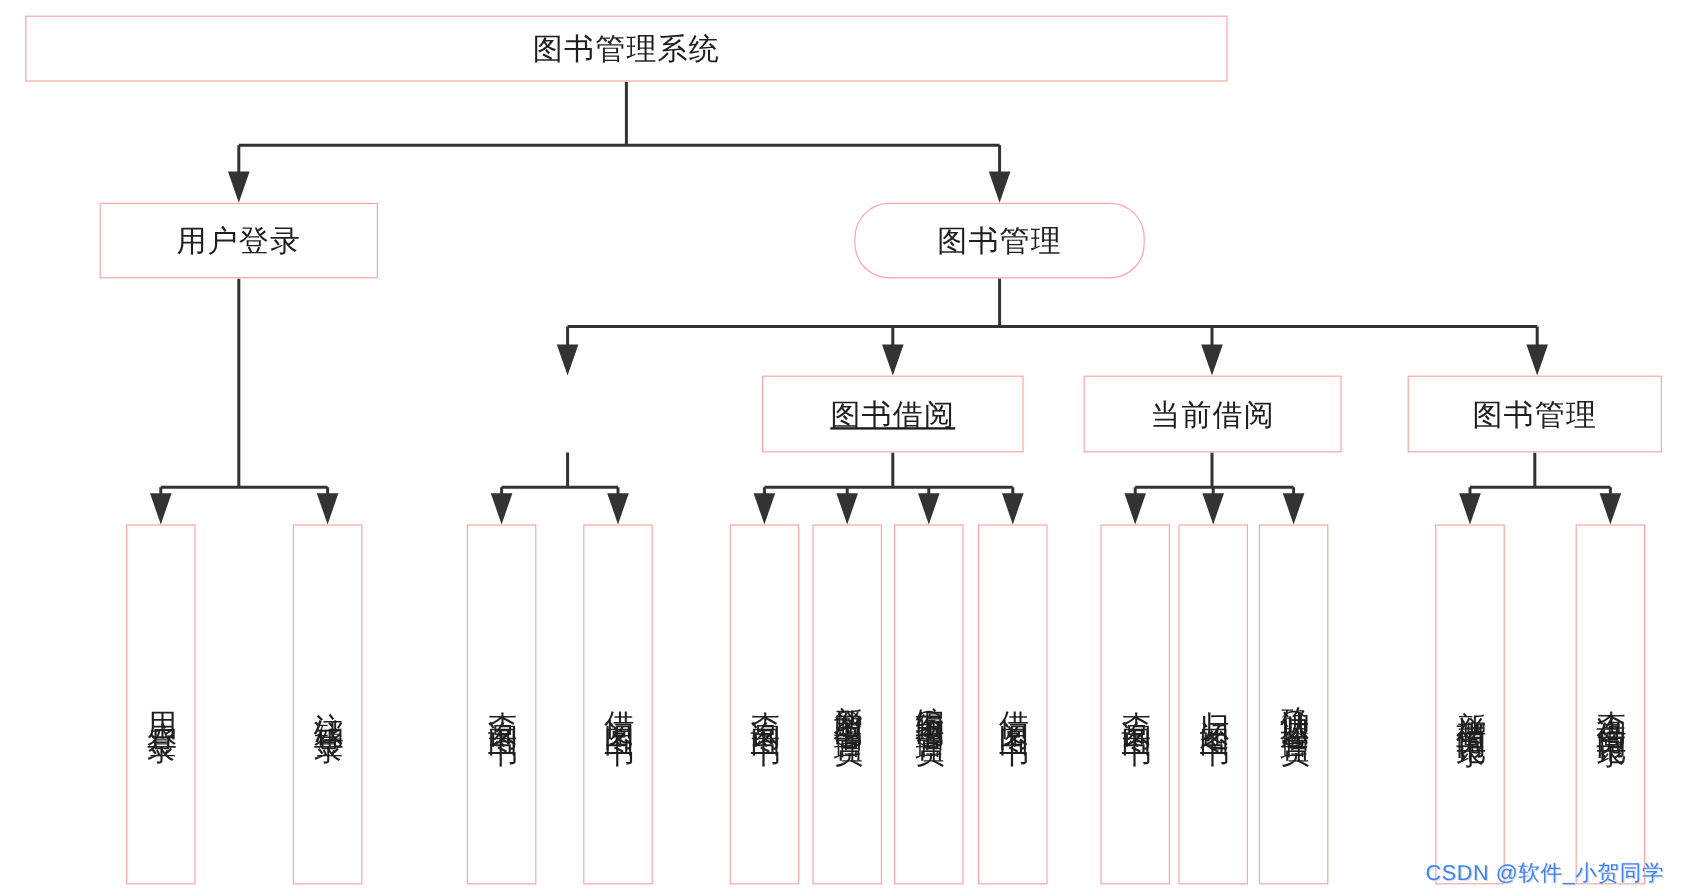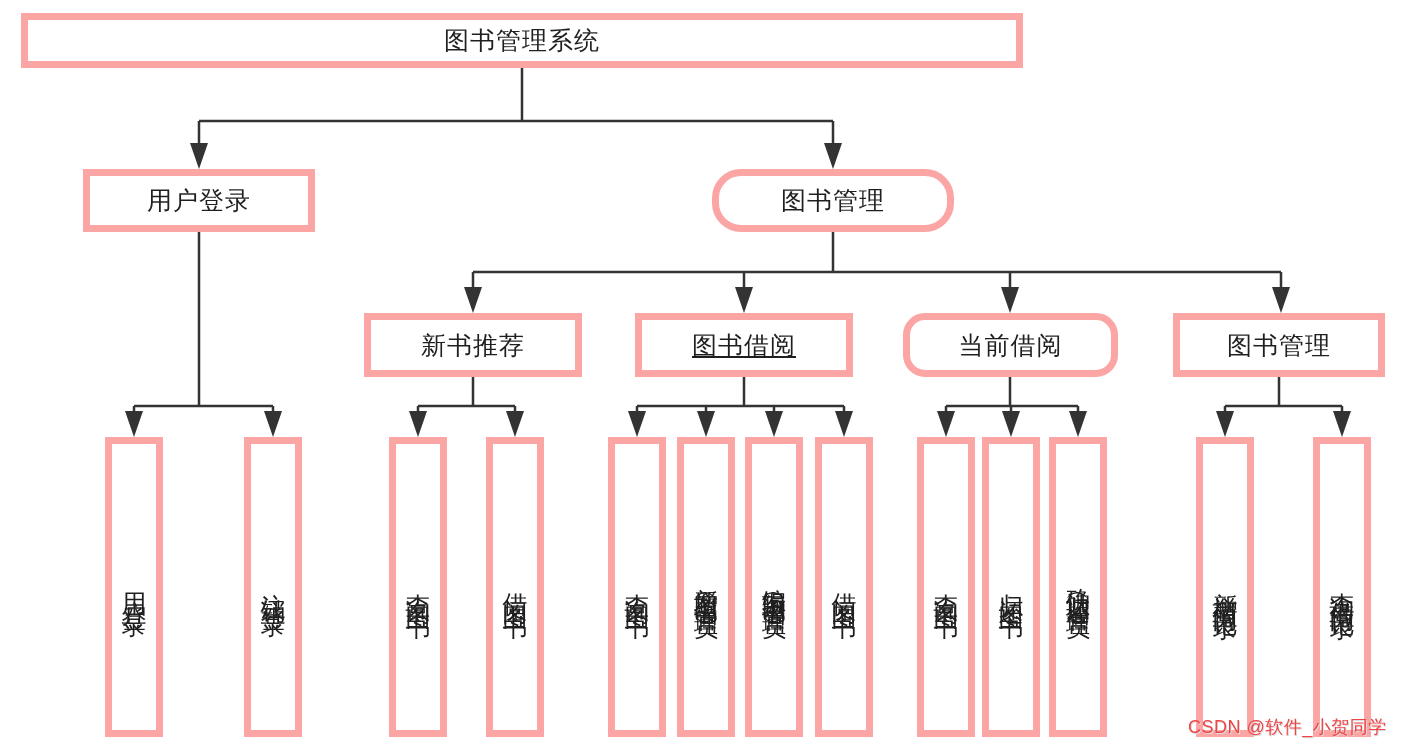--- a/index.html
+++ b/index.html
@@ -8,21 +8,21 @@
     width:1405px;height:747px;
     background:#ffffff;
     font-family:"Liberation Sans","DejaVu Sans",sans-serif;
     overflow:hidden;
   }
   #connectors{position:absolute;left:0;top:0;width:1405px;height:747px;}
   .node{
     position:absolute;
     box-sizing:border-box;
     background:#ffffff;
-    border:7px solid #fca5a5;
+    border:1px solid #fca5a5;
     display:flex;align-items:center;justify-content:center;
     color:#1f1f1f;
     font-size:25px;
     letter-spacing:1px;
     text-align:center;
     white-space:nowrap;
   }
   .leaf{
     writing-mode:vertical-rl;
     text-orientation:mixed;
@@ -33,41 +33,41 @@
   .leaf.c6{letter-spacing:5px;}
   .leaf.c9{letter-spacing:4px;font-size:24px;}
   
   #n-root{left:21px;top:13px;width:1002px;height:55px;}
   
   #n-user-login{left:83px;top:169px;width:232px;height:63px;}
   #n-book-mgmt{left:712px;top:169px;width:242px;height:63px;border-radius:29px;}
   
   #n-new-rec{left:364px;top:313px;width:218px;height:64px;}
   #n-book-borrow{left:635px;top:313px;width:218px;height:64px;text-decoration:underline;}
-  #n-current{left:903px;top:313px;width:215px;height:64px;border-radius:22px;}
+  #n-current{left:903px;top:313px;width:215px;height:64px;}
   #n-records{left:1173px;top:313px;width:212px;height:64px;}
   
   .leaf{top:437px;width:58px;height:300px;}
   #f-login{left:105px;}
   #f-logout{left:244px;}
   #f-rec-query{left:389px;}
   #f-rec-borrow{left:486px;}
   #f-bor-query{left:608px;}
   #f-bor-add{left:677px;}
   #f-bor-edit{left:745px;}
   #f-bor-borrow{left:815px;}
   #f-cur-query{left:917px;}
   #f-cur-return{left:982px;}
   #f-cur-confirm{left:1049px;}
   #f-rcd-add{left:1196px;}
   #f-rcd-query{left:1313px;}
   
   #watermark{
     position:absolute;left:1188px;top:715px;
-    font-size:18px;color:#ef4444;
+    font-size:18px;color:#3b82f6;
     letter-spacing:0.5px;white-space:nowrap;
     text-shadow:1px 1px 0 #dcdce1;
   }
 </style>
 </head>
 <body>
 
 <div id="canvas">
 
   <svg id="connectors" viewBox="0 0 1405 747" xmlns="http://www.w3.org/2000/svg">
@@ -111,21 +111,20 @@
       <polygon points="1216,411 1234,411 1225,437"></polygon>
       <polygon points="1333,411 1351,411 1342,437"></polygon>
     </g>
   </svg>
 
   <div class="node" id="n-root">图书管理系统</div>
 
   <div class="node" id="n-user-login">用户登录</div>
   <div class="node" id="n-book-mgmt">图书管理</div>
 
-  <div class="node" id="n-new-rec">新书推荐</div>
   <div class="node" id="n-book-borrow">图书借阅</div>
   <div class="node" id="n-current">当前借阅</div>
   <div class="node" id="n-records">图书管理</div>
 
   <div class="node leaf" id="f-login">用户登录</div>
   <div class="node leaf" id="f-logout">注销登录</div>
 
   <div class="node leaf" id="f-rec-query">查询图书</div>
   <div class="node leaf" id="f-rec-borrow">借阅图书</div>
 

